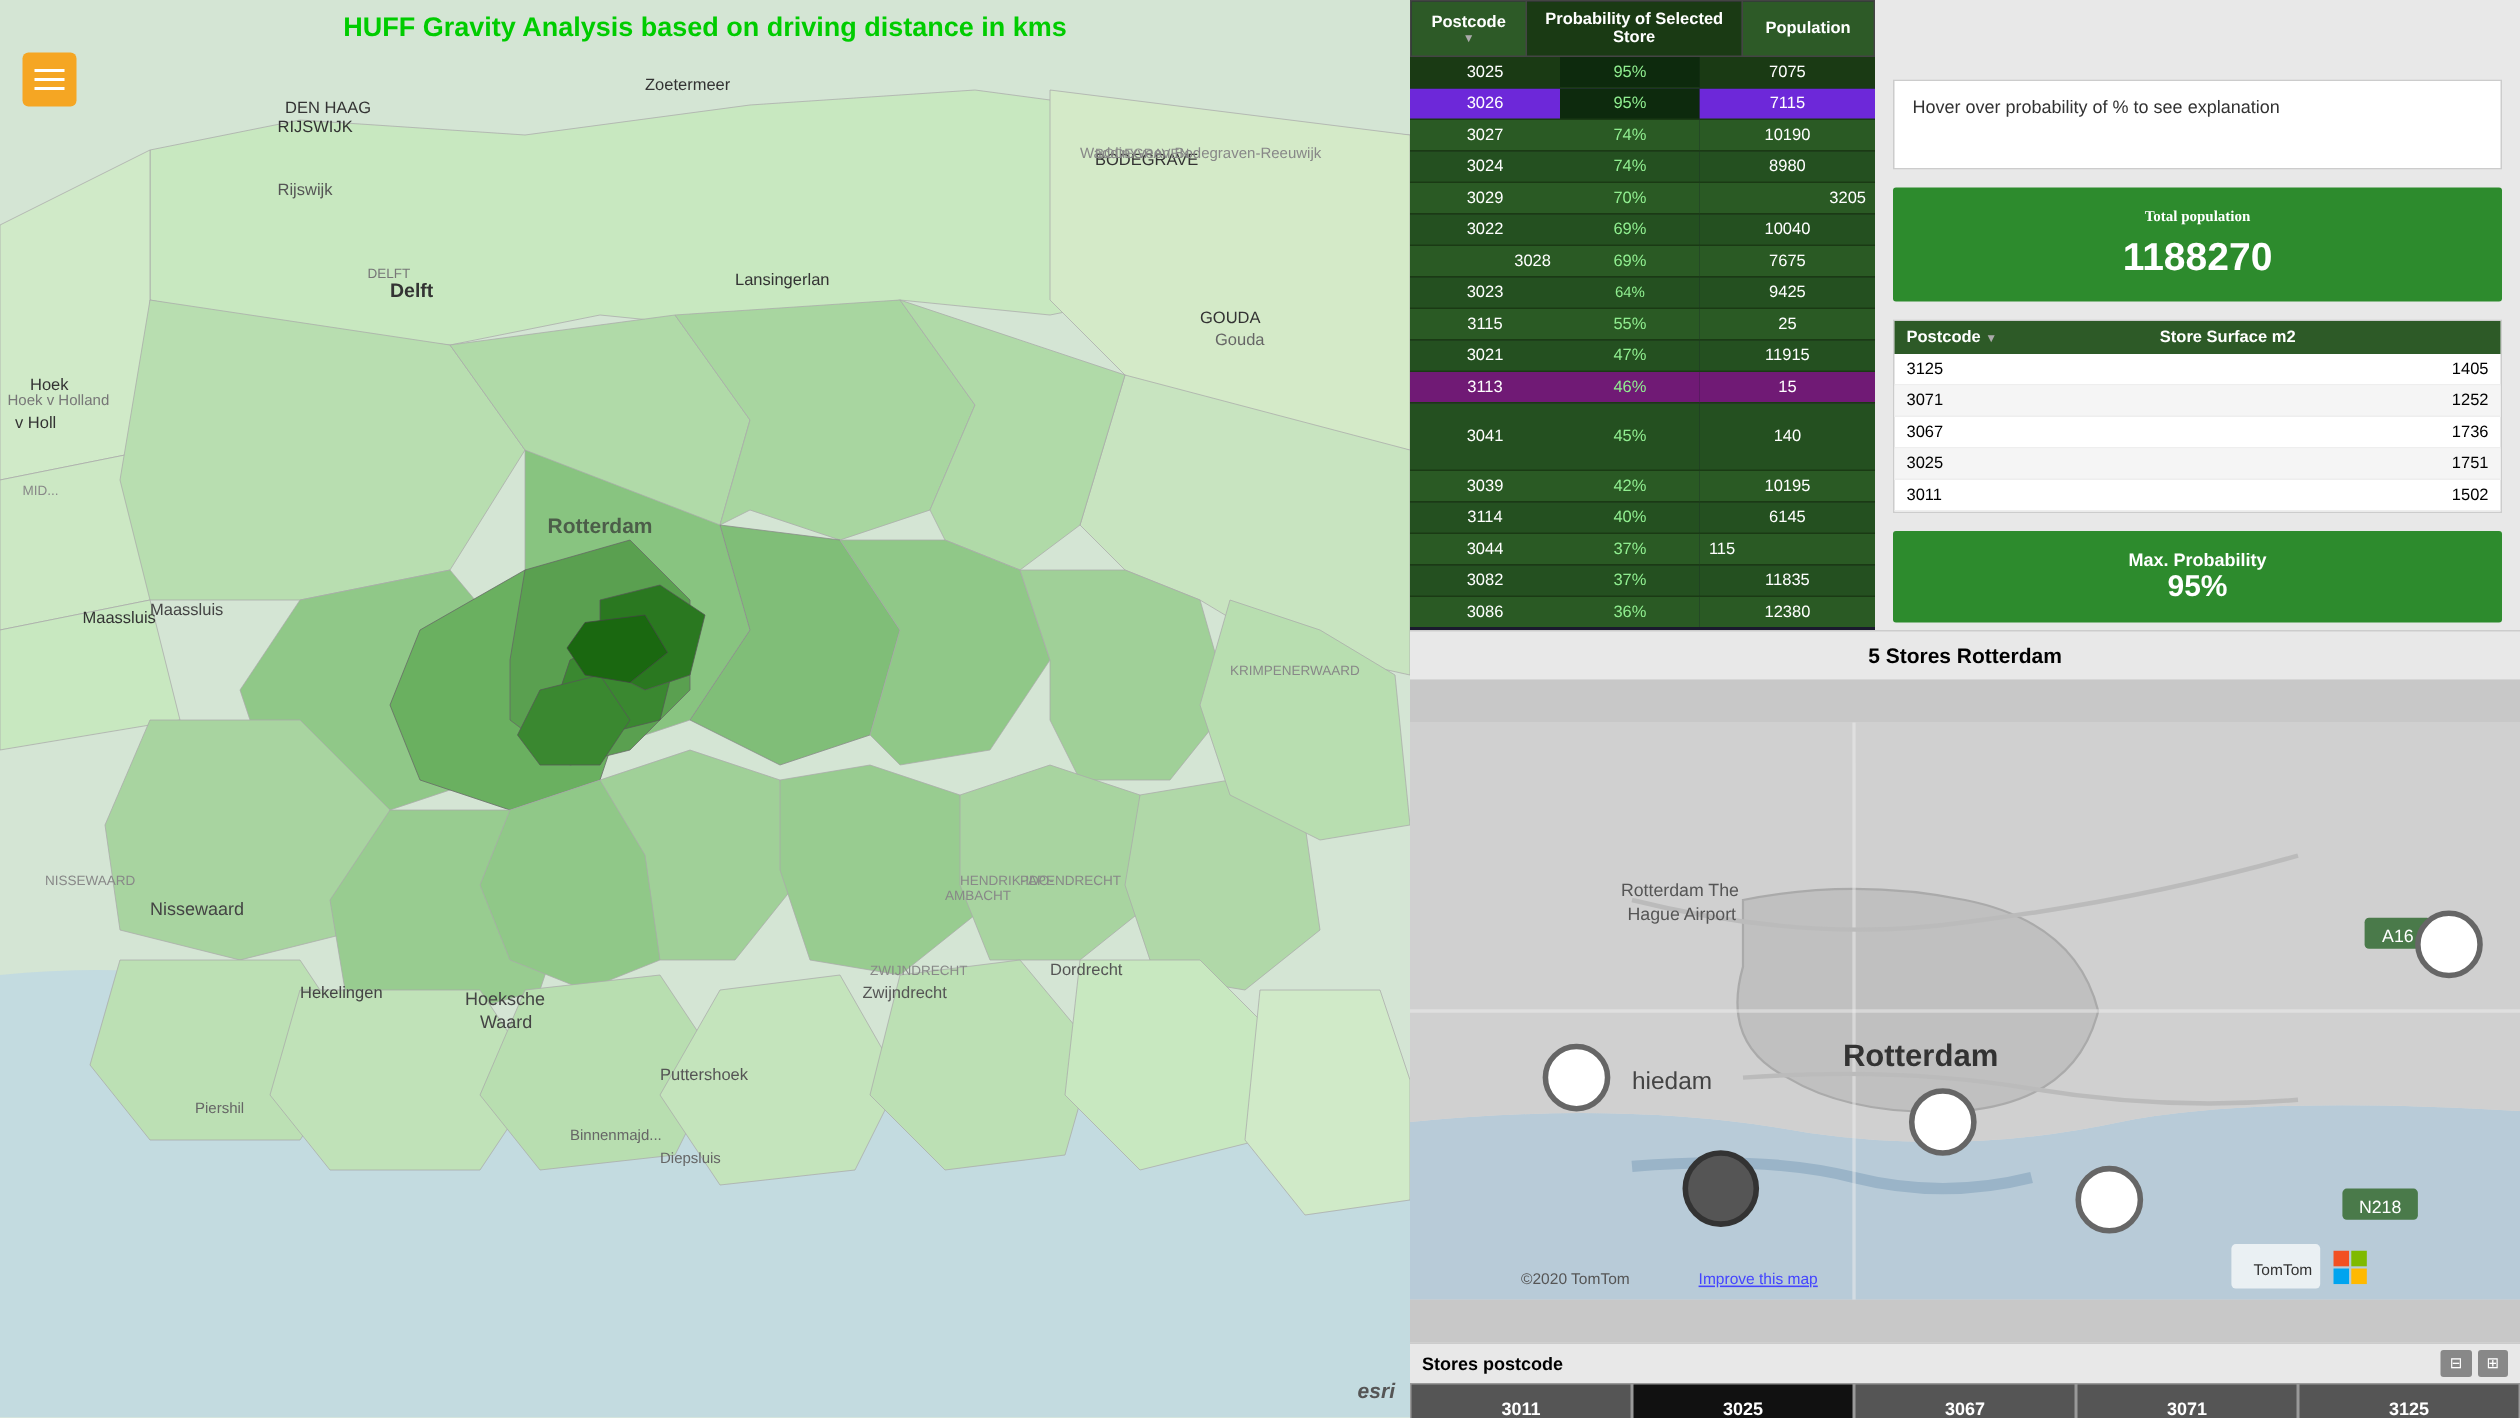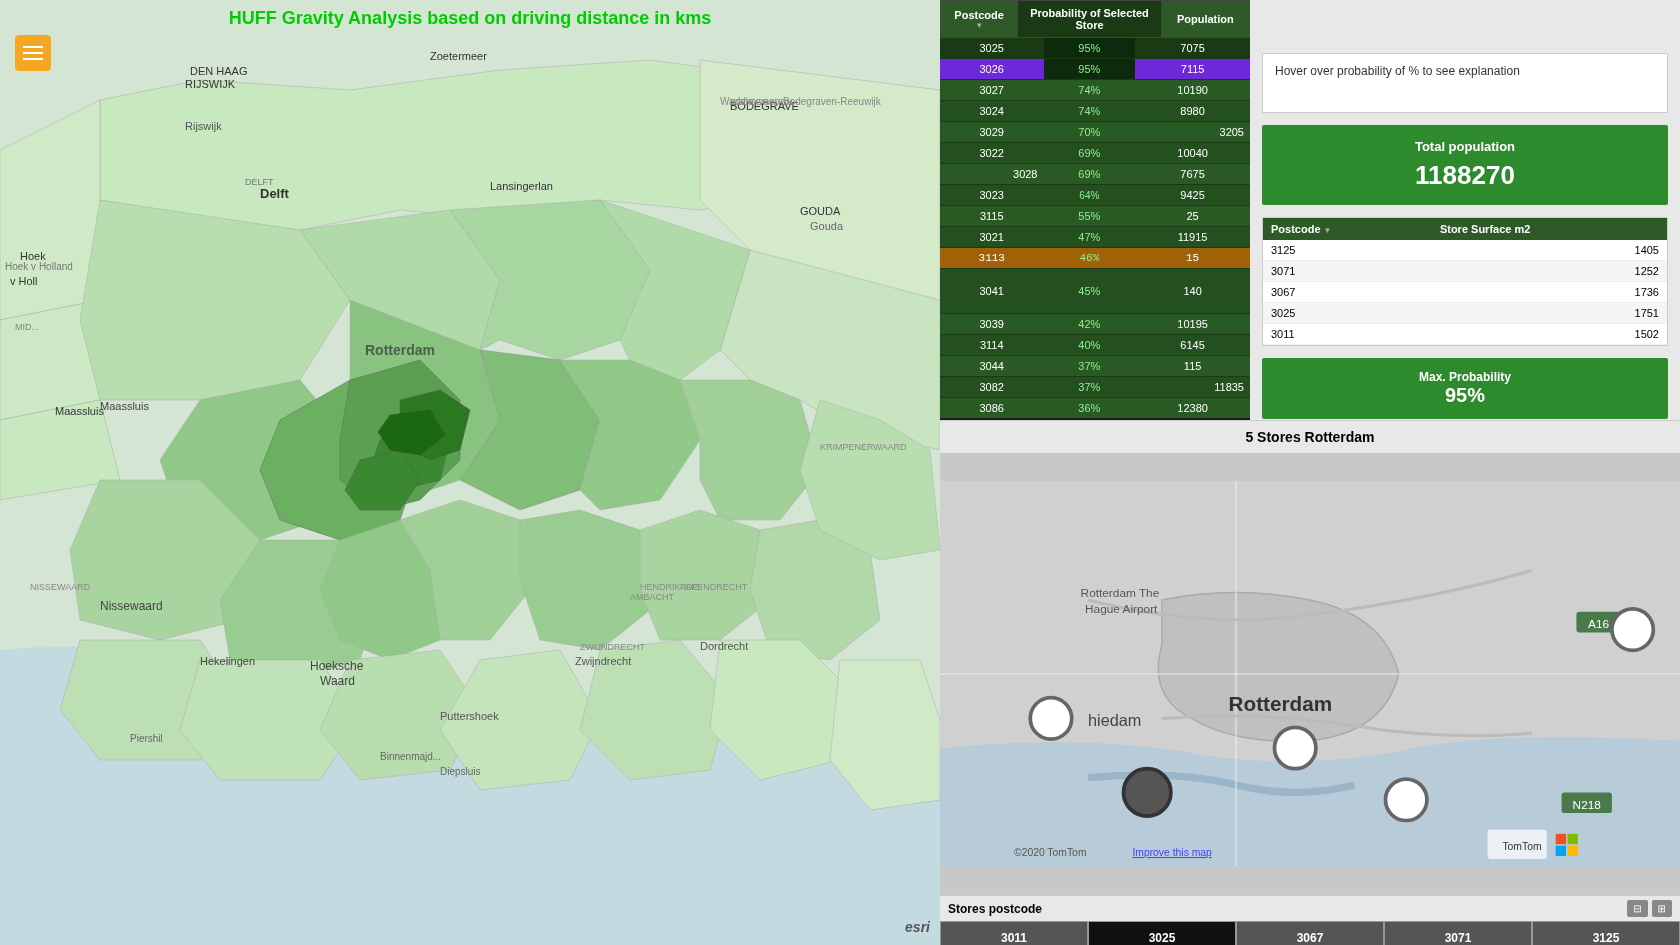--- a/index.html
+++ b/index.html
@@ -73,21 +73,21 @@
 
     #hover-tooltip {
       background: white; border: 1px solid #ccc; padding: 10px 12px;
       font-size: 12px; color: #333; min-height: 60px; margin-top: 41px;
     }
 
     #total-population-card {
       background: #2d8b2d; color: white; padding: 14px 16px;
       text-align: center; border-radius: 2px;
     }
-    #total-population-card .card-title { font-size: 13px; font-weight: bold; margin-bottom: 6px; }
+    #total-population-card .card-title { font-size: 10px; font-weight: bold; margin-bottom: 6px; font-family: Liberation Serif, serif; }
     #total-population-card .card-value { font-size: 26px; font-weight: bold; }
 
     #store-table-card { background: white; border: 1px solid #ccc; flex: 1; }
     #store-table { width: 100%; border-collapse: collapse; }
     #store-table thead th {
       background: #2d5a27; color: white; padding: 5px 8px;
       font-size: 11px; text-align: left;
     }
     #store-table tbody td { padding: 4px 8px; font-size: 11px; border-bottom: 1px solid #eee; }
     #store-table tbody tr:nth-child(even) { background: #f5f5f5; }
@@ -301,21 +301,21 @@
                 <tr style="background: rgb(42, 90, 36);">
       <td style="color:white;padding:4px 6px;text-align:center;font-size:11px;border-bottom:1px solid #1a3a14;">3115</td>
       <td style="color:#90ee90;padding:4px 6px;text-align:center;font-size:11px;border-bottom:1px solid #1a3a14;background:">55%</td>
       <td style="color:white;padding:4px 6px;text-align:center;font-size:11px;border-bottom:1px solid #1a3a14;">25</td>
     </tr>
                 <tr style="background: rgb(36, 80, 32);">
       <td style="color:white;padding:4px 6px;text-align:center;font-size:11px;border-bottom:1px solid #1a3a14;">3021</td>
       <td style="color:#90ee90;padding:4px 6px;text-align:center;font-size:11px;border-bottom:1px solid #1a3a14;background:">47%</td>
       <td style="color:white;padding:4px 6px;text-align:center;font-size:11px;border-bottom:1px solid #1a3a14;">11915</td>
     </tr>
-                <tr style="background: #a16207; font-family: Liberation Mono, monospace;">
+                <tr style="background: #701a75;">
       <td style="color:white;padding:4px 6px;text-align:center;font-size:11px;border-bottom:1px solid #1a3a14;">3113</td>
       <td style="color:#90ee90;padding:4px 6px;text-align:center;font-size:11px;border-bottom:1px solid #1a3a14;background:">46%</td>
       <td style="color:white;padding:4px 6px;text-align:center;font-size:11px;border-bottom:1px solid #1a3a14;">15</td>
     </tr>
                 <tr style="background: rgb(36, 80, 32);">
       <td style="color:white;padding:4px 6px;text-align:center;font-size:11px;border-bottom:1px solid #1a3a14;">3041</td>
       <td style="color:#90ee90;padding:4px 6px;text-align:center;font-size:11px;border-bottom:1px solid #1a3a14;background:">45%</td>
       <td style="color:white;padding:16px 6px;text-align:center;font-size:11px;border-bottom:1px solid #1a3a14;">140</td>
     </tr>
                 <tr style="background: rgb(42, 90, 36);">
@@ -324,26 +324,26 @@
       <td style="color:white;padding:4px 6px;text-align:center;font-size:11px;border-bottom:1px solid #1a3a14;">10195</td>
     </tr>
                 <tr style="background: rgb(36, 80, 32);">
       <td style="color:white;padding:4px 6px;text-align:center;font-size:11px;border-bottom:1px solid #1a3a14;">3114</td>
       <td style="color:#90ee90;padding:4px 6px;text-align:center;font-size:11px;border-bottom:1px solid #1a3a14;background:">40%</td>
       <td style="color:white;padding:4px 6px;text-align:center;font-size:11px;border-bottom:1px solid #1a3a14;">6145</td>
     </tr>
                 <tr style="background: rgb(42, 90, 36);">
       <td style="color:white;padding:4px 6px;text-align:center;font-size:11px;border-bottom:1px solid #1a3a14;">3044</td>
       <td style="color:#90ee90;padding:4px 6px;text-align:center;font-size:11px;border-bottom:1px solid #1a3a14;background:">37%</td>
-      <td style="color:white;padding:4px 6px;text-align:center;font-size:11px;border-bottom:1px solid #1a3a14;">115</td>
+      <td style="color:white;padding:4px 6px;font-size:11px;border-bottom:1px solid #1a3a14;">115</td>
     </tr>
                 <tr style="background: rgb(36, 80, 32);">
       <td style="color:white;padding:4px 6px;text-align:center;font-size:11px;border-bottom:1px solid #1a3a14;">3082</td>
       <td style="color:#90ee90;padding:4px 6px;text-align:center;font-size:11px;border-bottom:1px solid #1a3a14;background:">37%</td>
-      <td style="color:white;padding:4px 6px;text-align:right;font-size:11px;border-bottom:1px solid #1a3a14;">11835</td>
+      <td style="color:white;padding:4px 6px;text-align:center;font-size:11px;border-bottom:1px solid #1a3a14;">11835</td>
     </tr>
                 <tr style="background: rgb(42, 90, 36);">
       <td style="color:white;padding:4px 6px;text-align:center;font-size:11px;border-bottom:1px solid #1a3a14;">3086</td>
       <td style="color:#90ee90;padding:4px 6px;text-align:center;font-size:11px;border-bottom:1px solid #1a3a14;background:">36%</td>
       <td style="color:white;padding:4px 6px;text-align:center;font-size:11px;border-bottom:1px solid #1a3a14;">12380</td>
     </tr>
                 <tr style="background: rgb(36, 80, 32);">
       <td style="color:white;padding:4px 6px;text-align:center;font-size:11px;border-bottom:1px solid #1a3a14;">3087</td>
       <td style="color:#90ee90;padding:4px 6px;text-align:center;font-size:11px;border-bottom:1px solid #1a3a14;background:">35%</td>
       <td style="color:white;padding:4px 6px;text-align:center;font-size:11px;border-bottom:1px solid #1a3a14;">1830</td>

